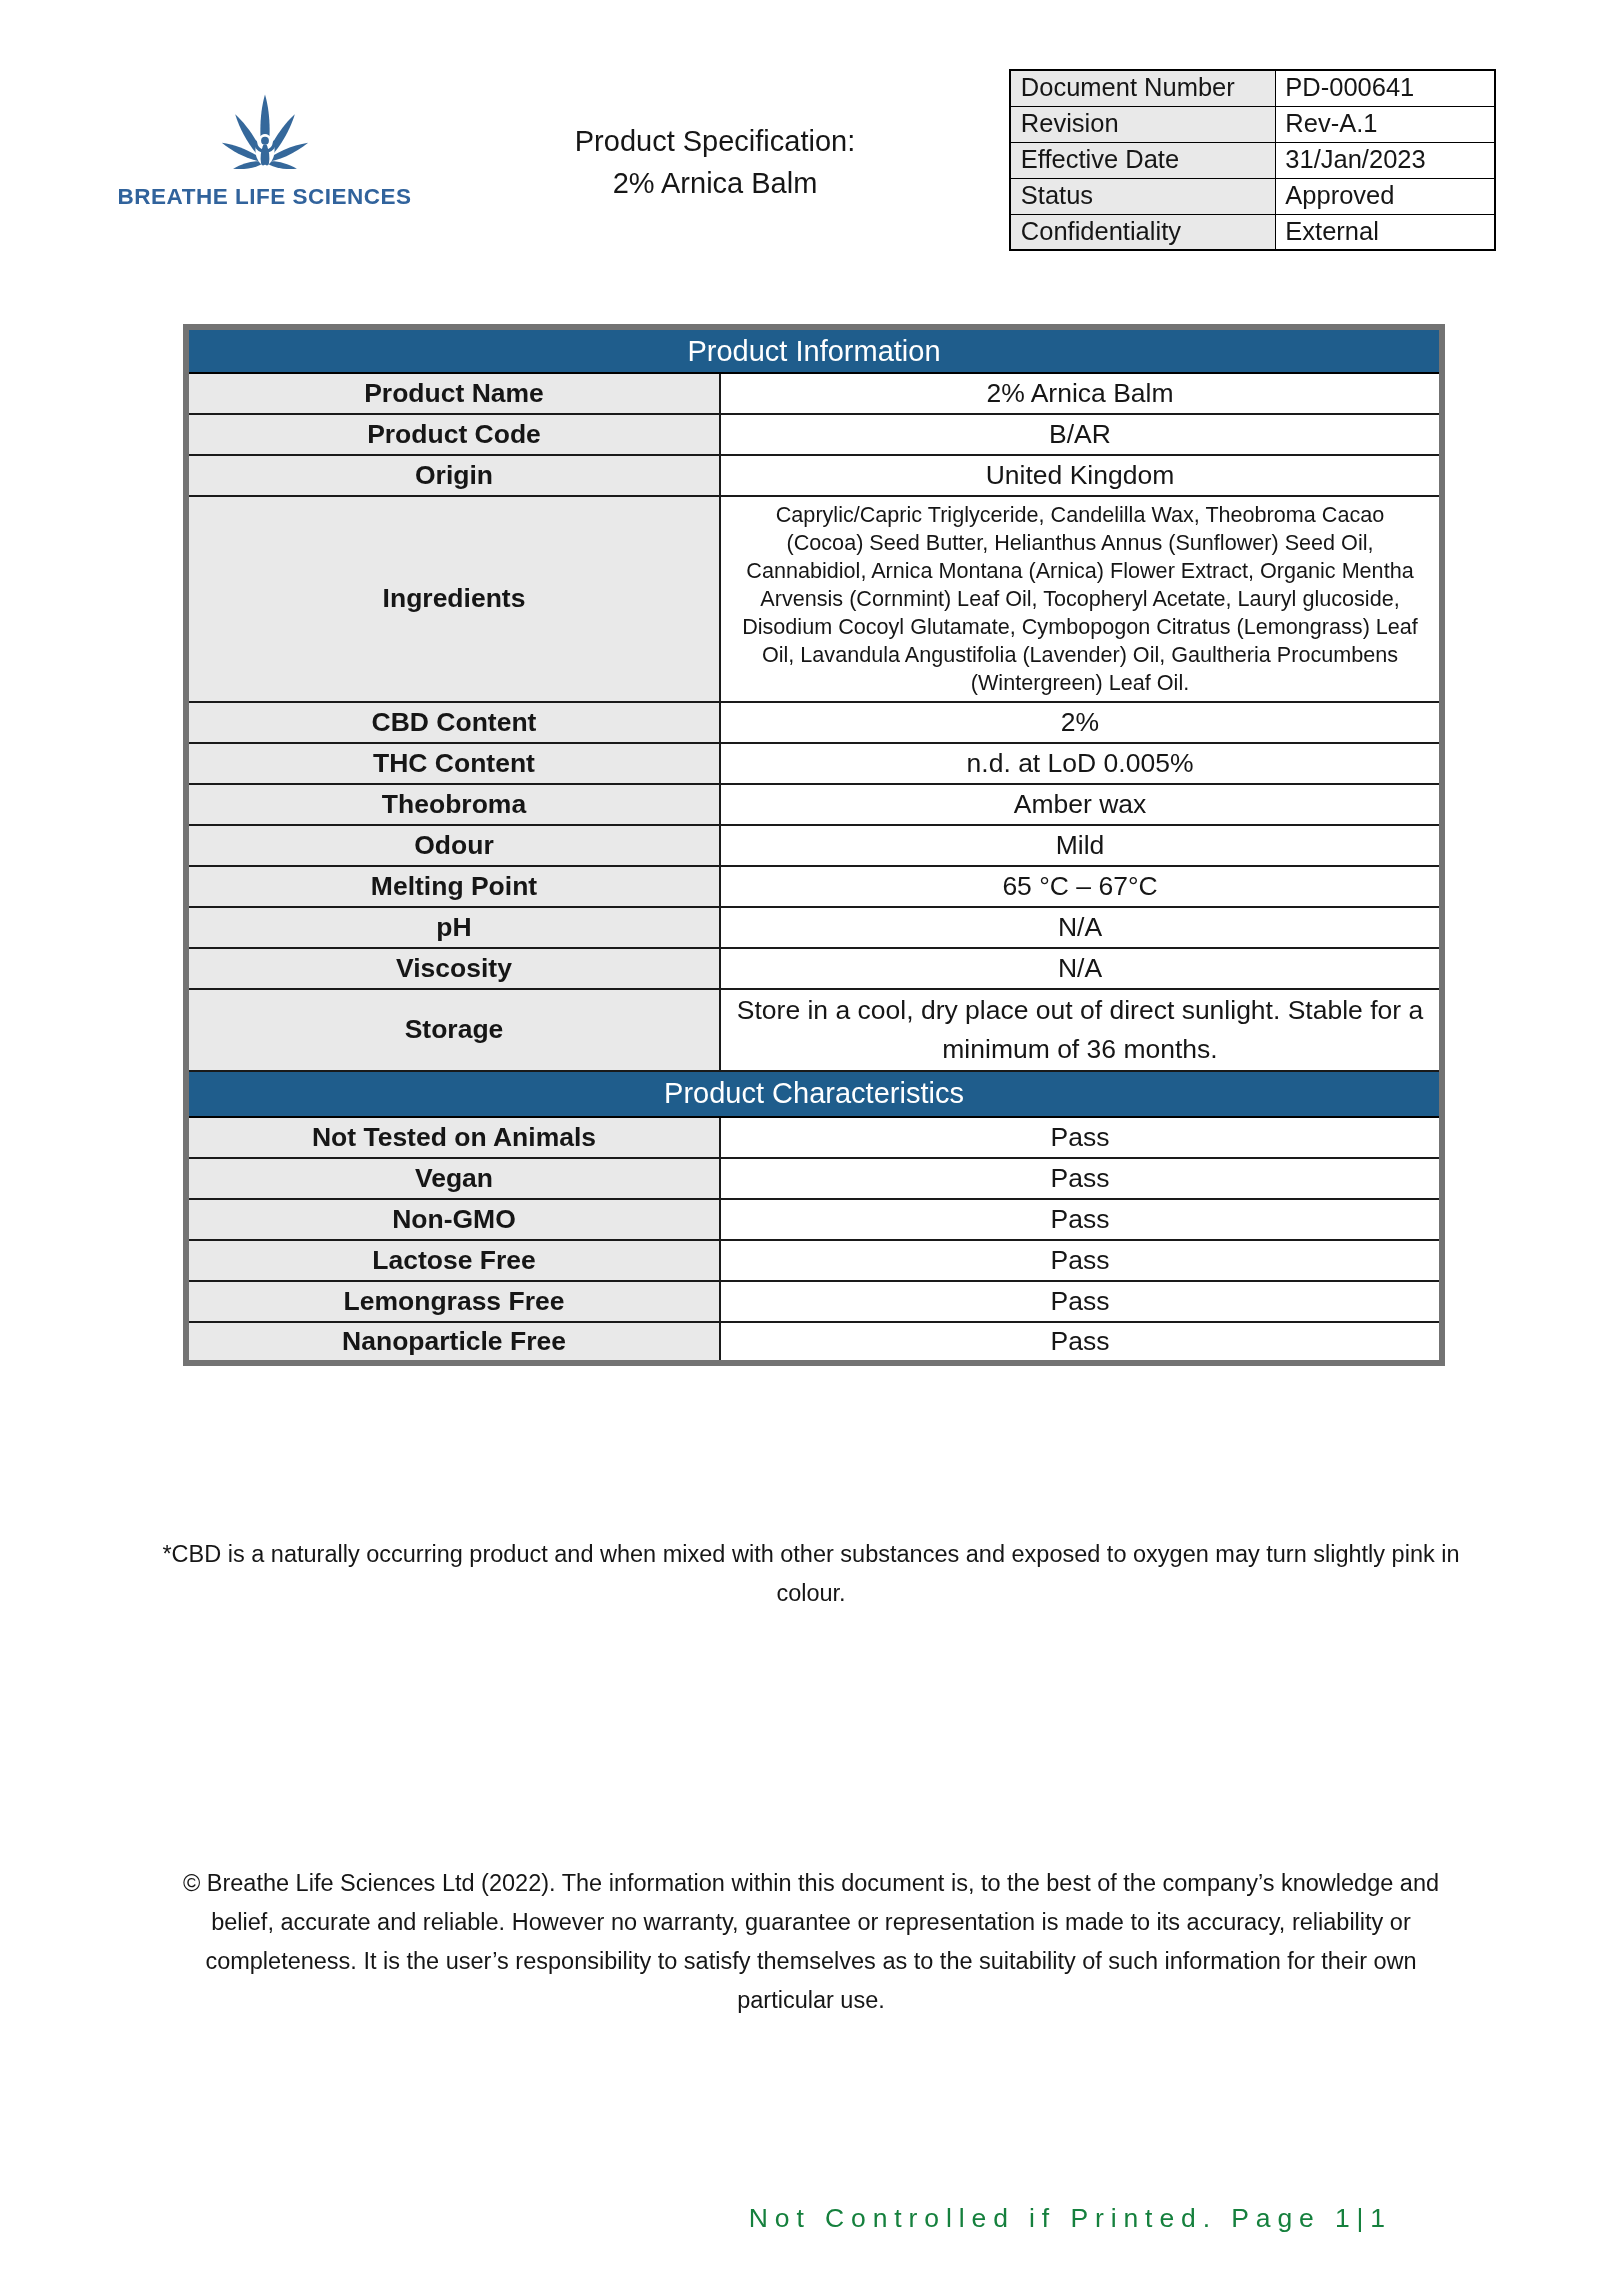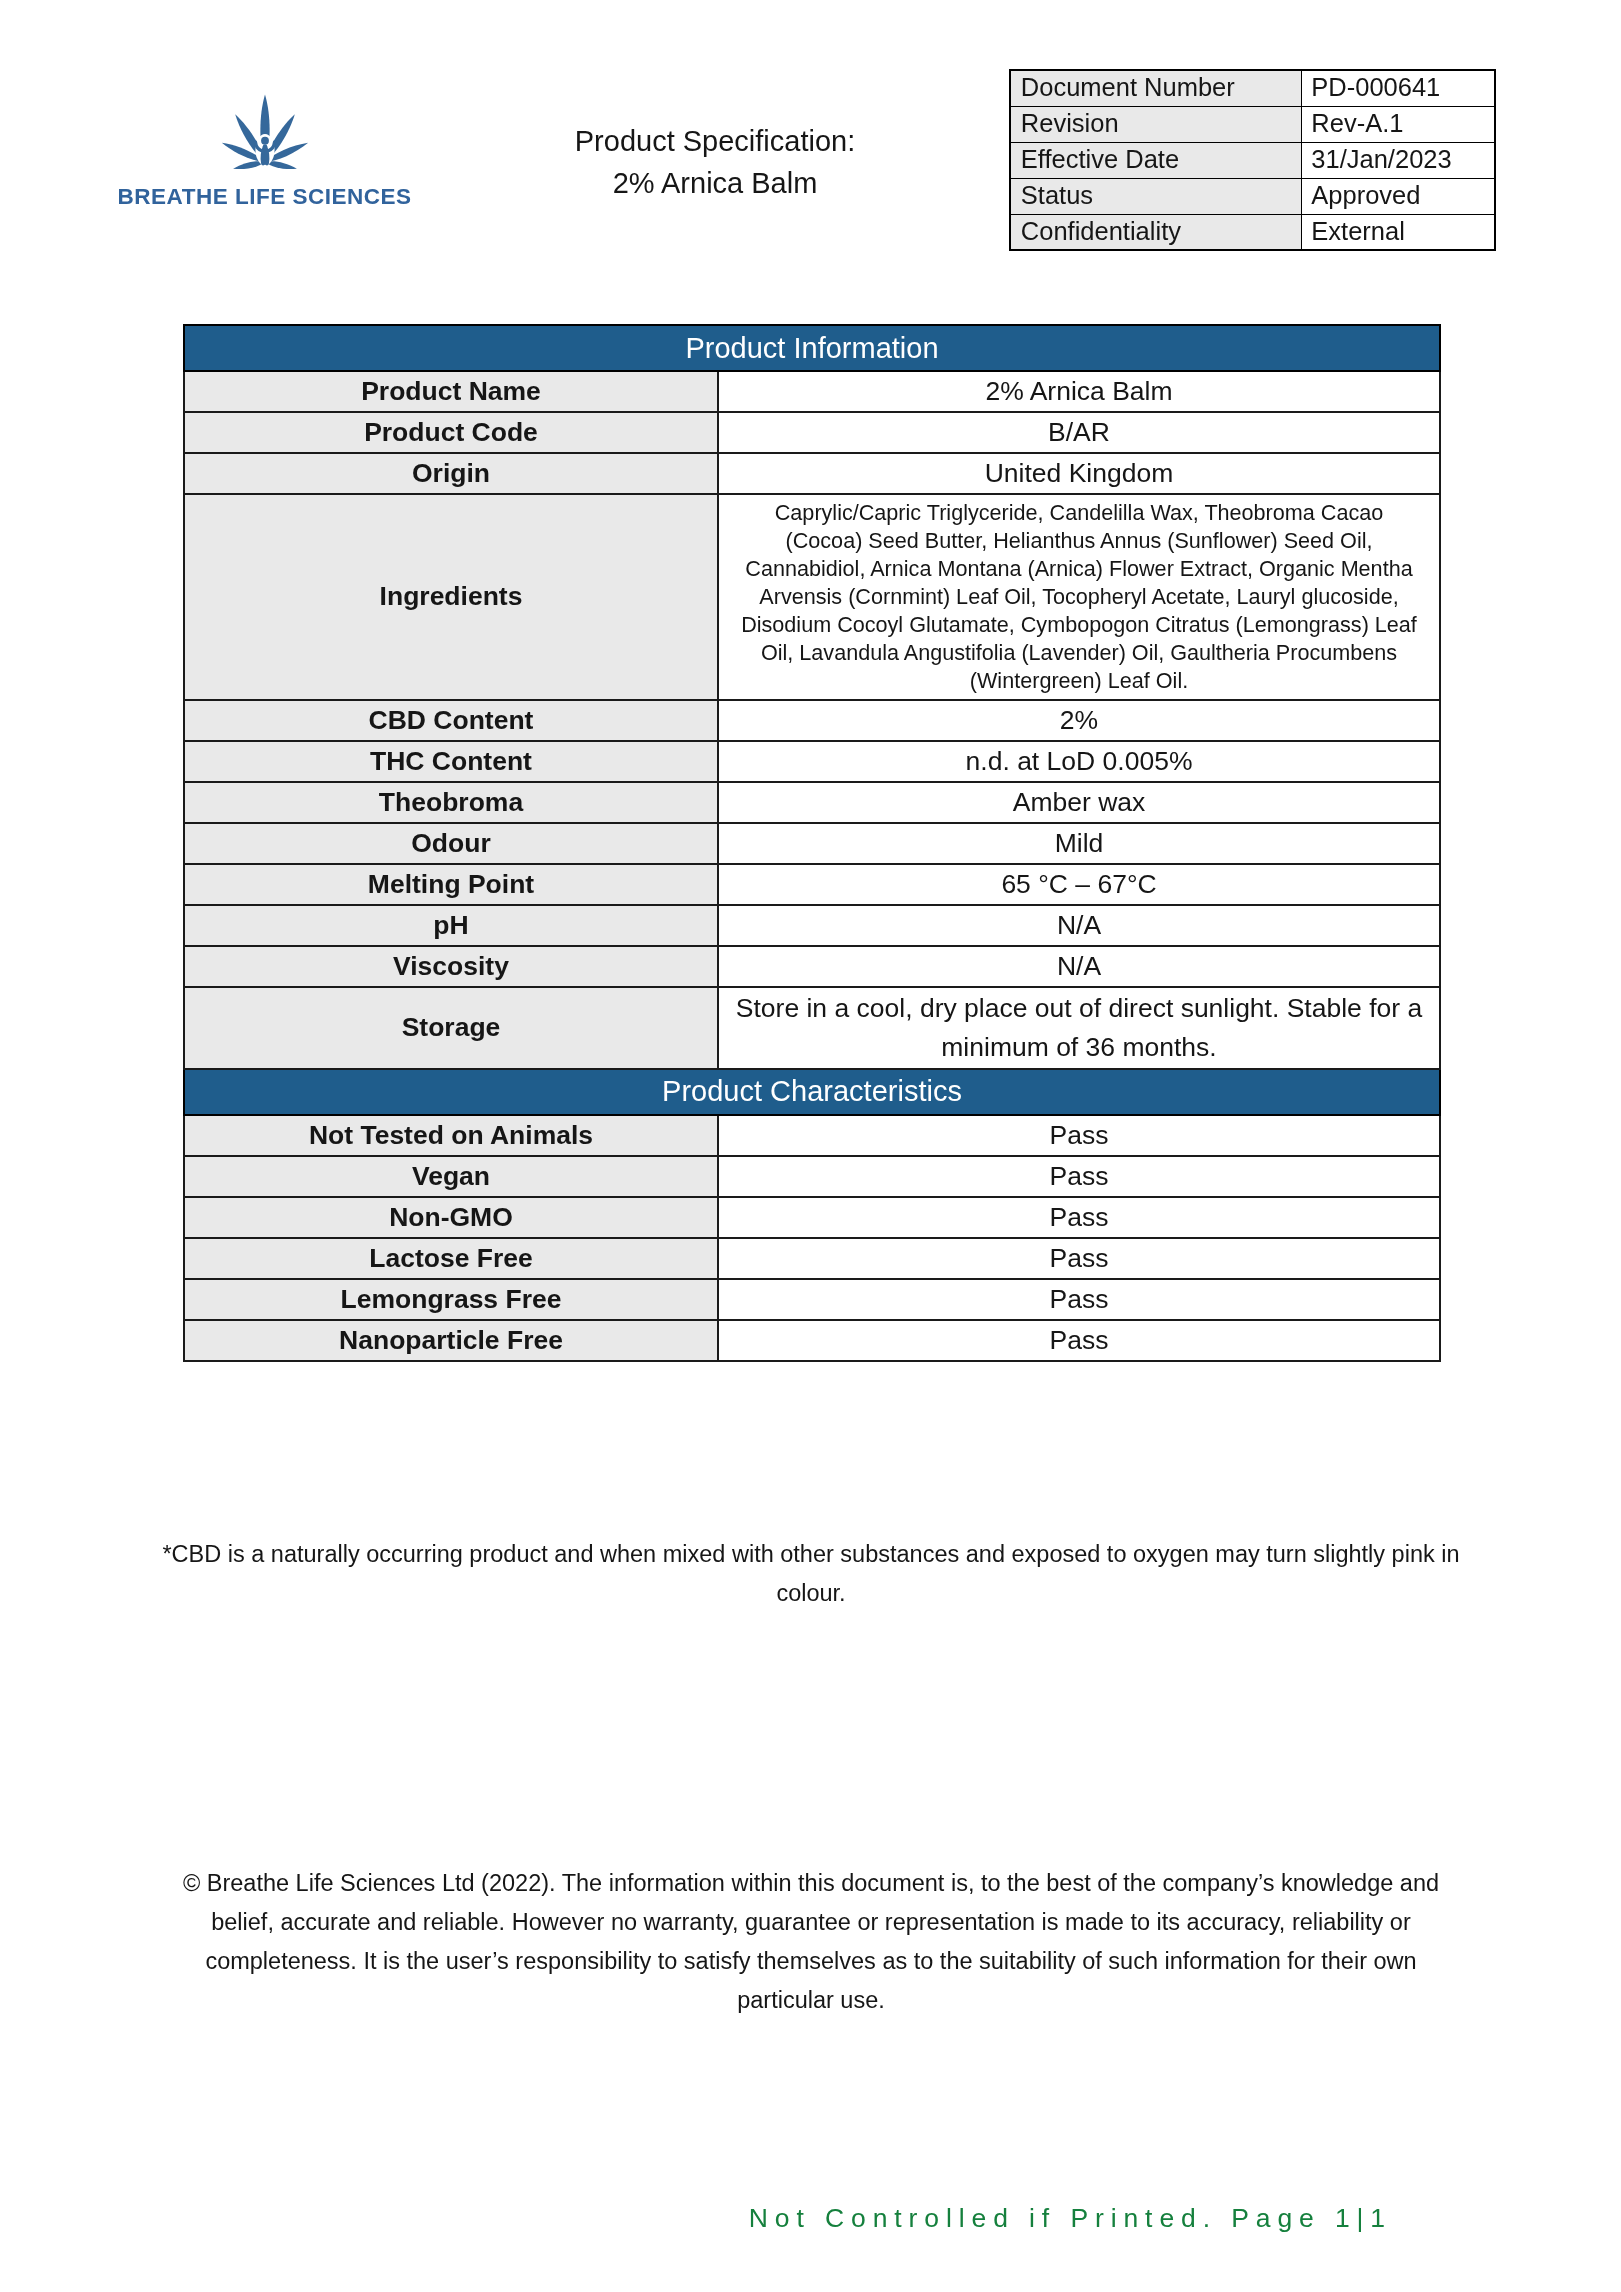--- a/index.html
+++ b/index.html
@@ -53,32 +53,32 @@
     border: 2px solid #000;
   }
   .doc-info td {
     border: 1px solid #000;
     height: 36px;
     padding: 1px 9.8px 2px 9.8px;
     vertical-align: middle;
     white-space: nowrap;
     overflow: hidden;
   }
-  .doc-info td.dlabel { background: #e9e9e9; width: 291px; }
+  .doc-info td.dlabel { background: #e9e9e9; width: 265px; }
   .doc-info td.dvalue { background: #ffffff; }
 
   
   .spec-table {
     position: absolute;
     left: 183px; top: 324px;
     width: 1257px;
     border-collapse: collapse;
     table-layout: fixed;
     font-size: 26.5px;
-    border: 2px solid #737373;
+    border: 6px solid #737373;
     padding-left: 40px;
   }
   .spec-table td {
     border: 2px solid #1a1a1a;
     text-align: center;
     vertical-align: middle;
     padding: 0 11.8px;
     overflow: hidden;
   }
   .spec-table tr.sec td {

